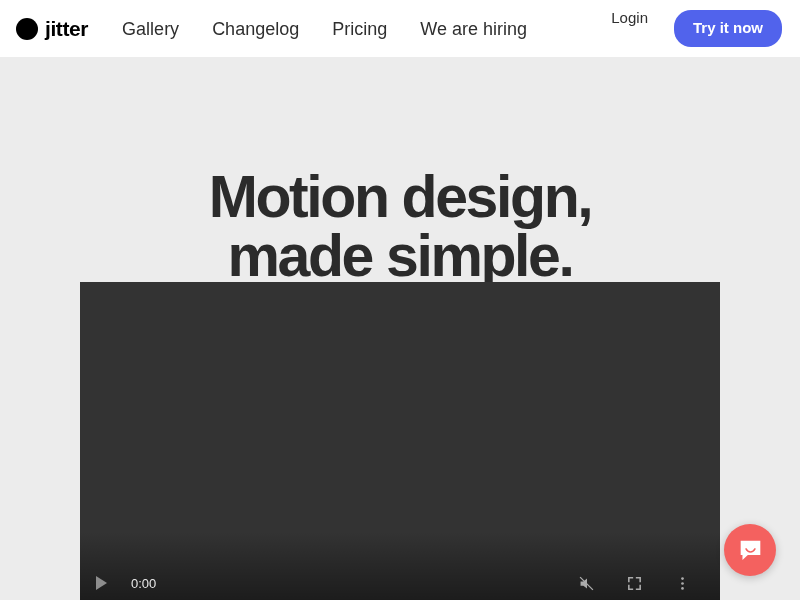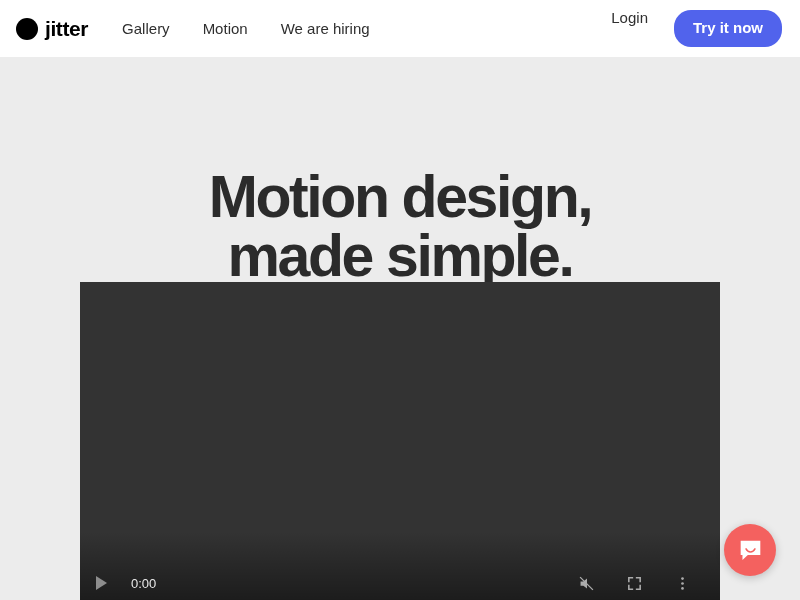--- a/index.html
+++ b/index.html
@@ -23,21 +23,21 @@
     width:22px; height:22px; border-radius:50%;
     background:#000000; flex:none; display:block;
   }
   .brand-name{
     font-size:21px; font-weight:700; color:#000000;
     letter-spacing:-0.4px; line-height:1;
   }
 
   .main-nav{ display:flex; align-items:center; margin-left:34px; }
   .nav-link{
-    font-size:15px; color:#2f2f2f; line-height:1;
+    font-size:18px; color:#2f2f2f; line-height:1;
     padding:6px 0; margin-right:33px; cursor:pointer;
     white-space:nowrap;
   }
   .nav-link:last-child{ margin-right:0; }
 
   .header-right{ margin-left:auto; display:flex; align-items:flex-start; gap:26px; }
   .login-link{ font-size:15px; color:#2f2f2f; cursor:pointer; line-height:1; }
   .cta-button{
     background:#5163ec; color:#ffffff;
     font-size:15px; font-weight:700;
@@ -112,21 +112,22 @@
 
 <header class="site-header">
 
   <div class="brand">
     <span class="brand-mark"></span>
     <span class="brand-name">jitter</span>
   </div>
 
   <nav class="main-nav">
     <a class="nav-link">Gallery</a>
-    <a class="nav-link">Motion</a>
+    <a class="nav-link">Changelog</a>
+    <a class="nav-link">Pricing</a>
     <a class="nav-link">We are hiring</a>
   </nav>
 
   <div class="header-right">
     <a class="login-link">Login</a>
     <button class="cta-button">Try it now</button>
   </div>
 
 </header>
 

